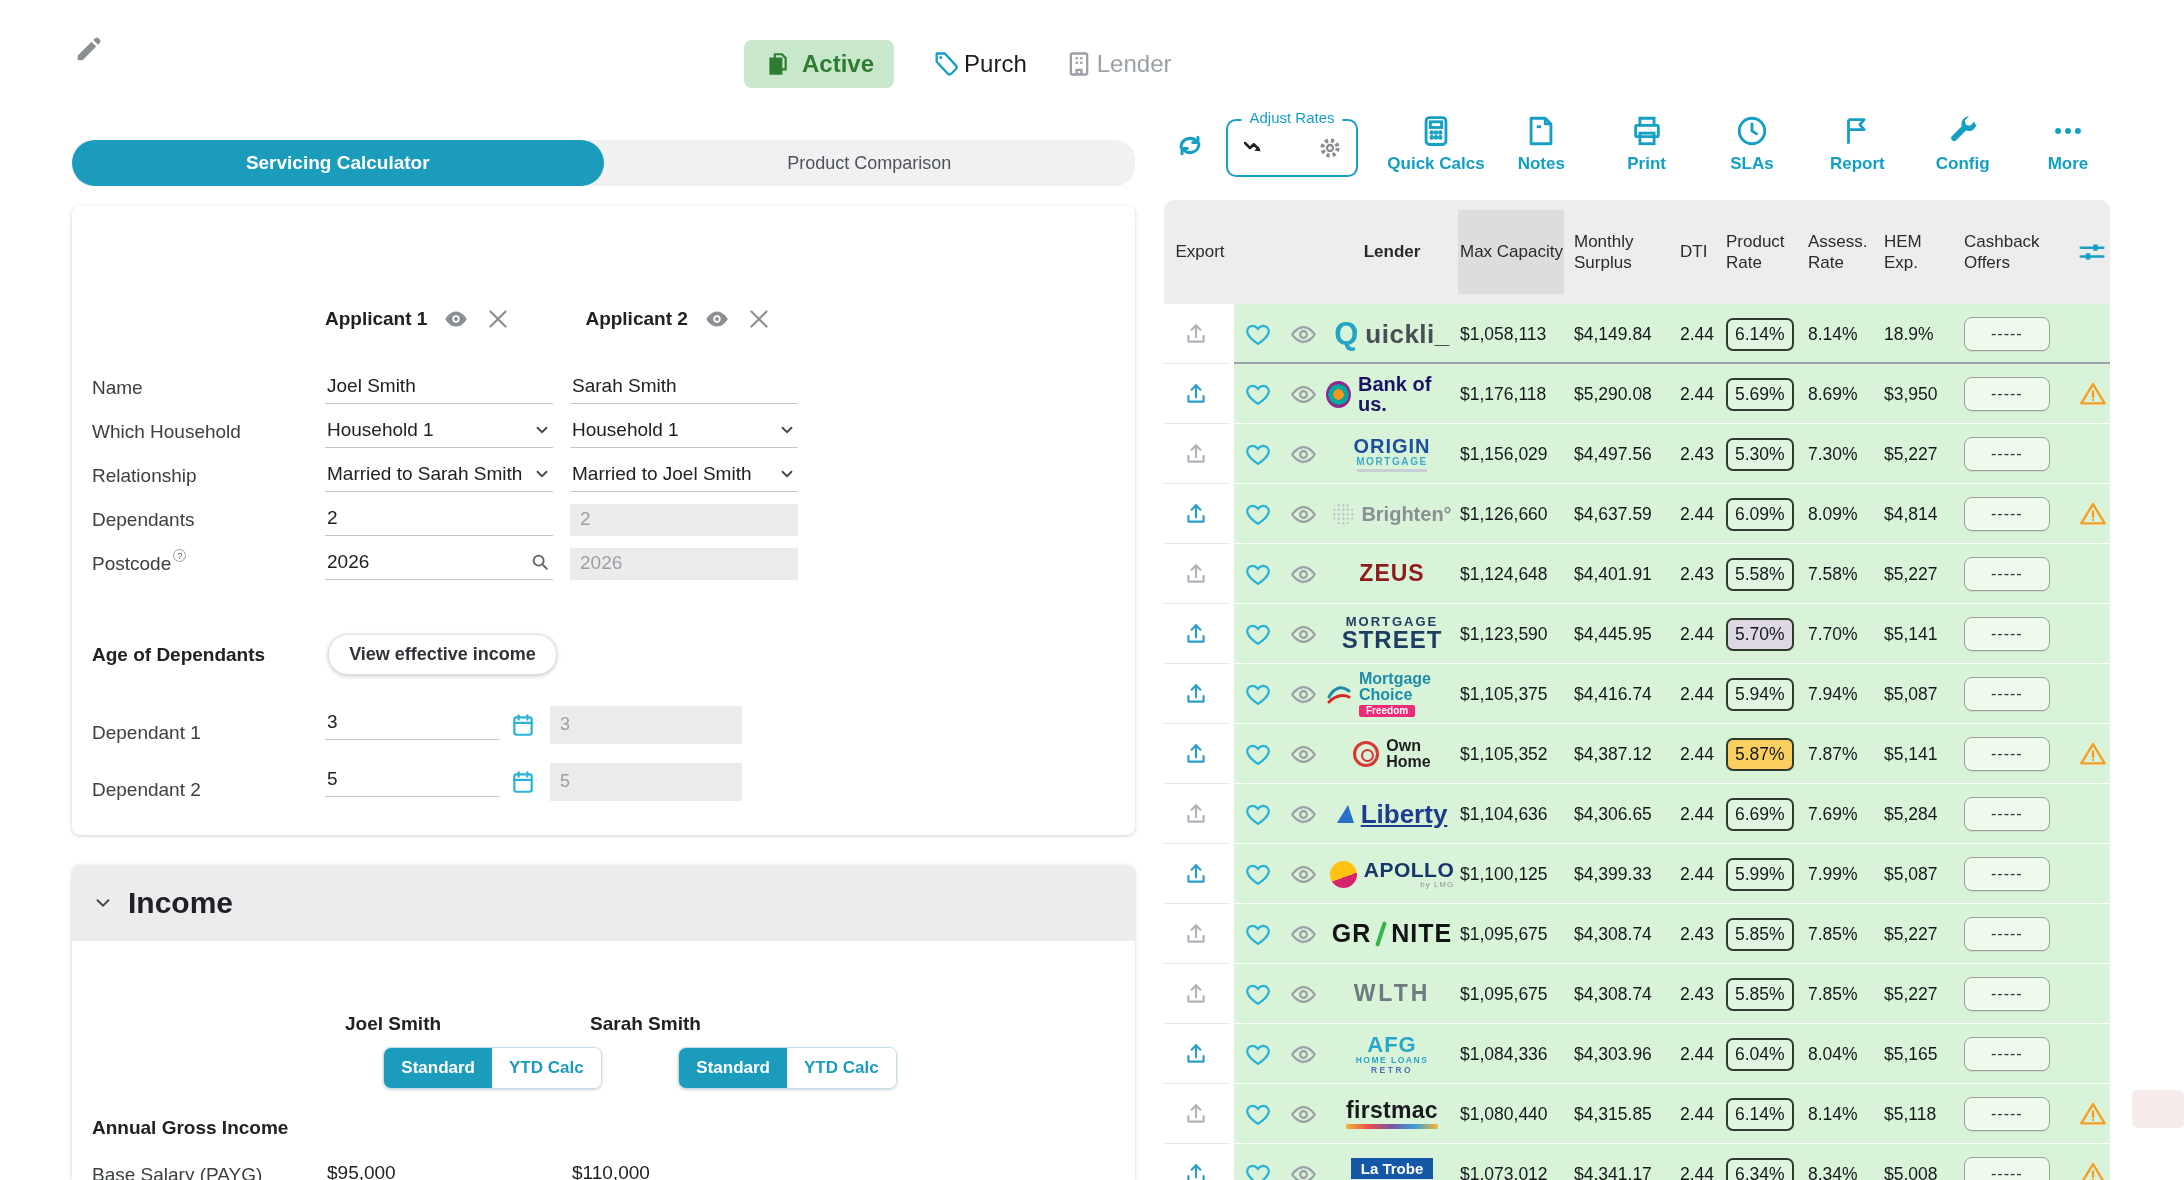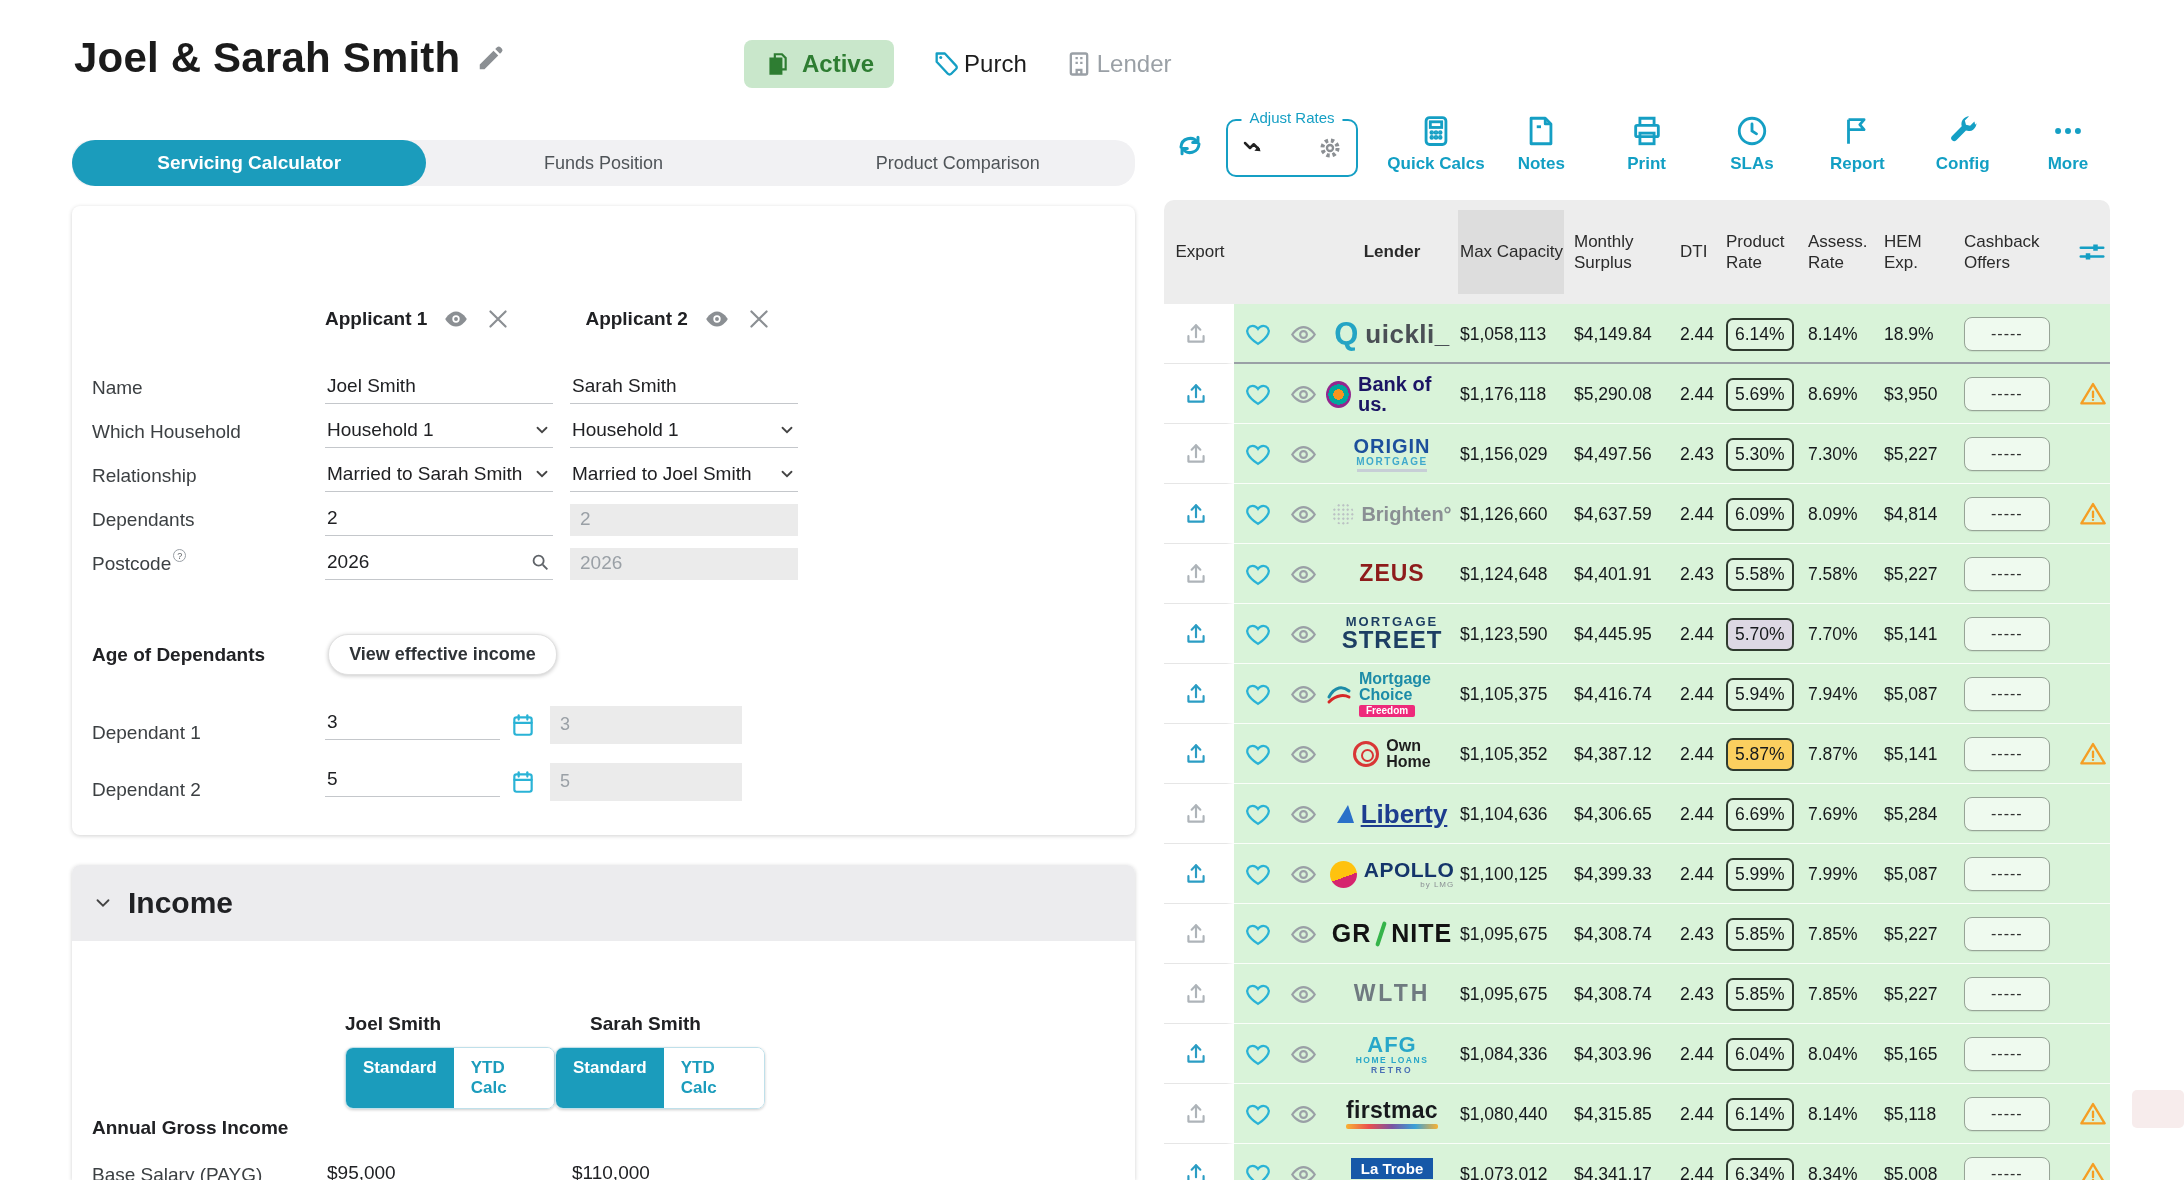--- a/index.html
+++ b/index.html
@@ -69,21 +69,21 @@
   .dep-row { display:flex; align-items:center; height:57px; }
   .dep-row .flabel { width:233px; font-size:19px; color:#3c4043;margin-top:16px; }
   .dep-val { width:175px; border-bottom:1px solid #c4c7cb; font-size:19px; padding:2px 2px 6px 2px; }
   .dep-cal { width:26px; height:26px; margin:0 14px 0 10px; cursor:pointer; }
   .dep-mirror { width:192px; height:38px; background:#ebebeb; color:#9aa0a6; font-size:18px; display:flex; align-items:center; padding-left:10px; }
 
   
   .inc-names { position:absolute; left:273px; top:148px; display:flex; }
   .inc-name { width:245px; font-size:19px; font-weight:700; color:#202124; }
   .segs { position:absolute; left:273px; top:182px; display:flex; }
-  .seg-wrap { width:210px; }
+  .seg-wrap { width:295px;text-align:center; }
   .seg { display:inline-flex; border:1px solid #bfe0ea; border-radius:8px; overflow:hidden; box-shadow:0 1px 3px rgba(0,0,0,.2); cursor:pointer; }
   .seg .opt { padding:10px 17px; font-size:17px; font-weight:700; }
   .seg .on { background:#1b9cbc; color:#fff; }
   .seg .off { background:#fff; color:#1b9cbc; }
   .inc-group { position:absolute; left:20px; top:252px; font-size:19px; font-weight:700; color:#202124; }
   .inc-rows { position:absolute; left:20px; top:288px; width:1010px; }
   .inc-row { display:flex; align-items:center; height:44px; }
   .inc-row .flabel { width:233px; font-size:19px; color:#3c4043; }
   .inc-val { width:192px; margin-right:53px; border-bottom:1px solid #c4c7cb; font-size:19px; padding:2px 2px 6px 2px; }
 
@@ -157,21 +157,20 @@
   .scroll-pink { position:absolute; left:2132px; top:1090px; width:52px; height:38px; background:#f7ecec; border-radius:5px; }
 
   svg { display:block; }
 </style>
 </head>
 <body>
 
 <div class="app">
 
   <div class="page-title-wrap">
-    <div class="page-title">Joel &amp; Sarah Smith</div>
     <svg class="pencil" viewBox="0 0 24 24">
         <path fill="#8b8f93" d="M3 17.2V21h3.8L17.8 10 14 6.2 3 17.2zM15.4 4.8l3.8 3.8 1.4-1.4a2 2 0 0 0 0-2.8l-1-1a2 2 0 0 0-2.8 0l-1.4 1.4z"></path>
       </svg>
   </div>
 
   <div class="badges">
     <div class="badge-active">
       <svg width="26" height="26" viewBox="0 0 24 24">
           <path fill="#2e7d32" d="M9 2h8l4 4v12h-4v4H5V6h4V2zm2 2v2h6v10h2V7l-3-3h-5z"></path>
           <path fill="#2e7d32" d="M7 8h8v12H7z"></path>
@@ -293,23 +292,20 @@
     <div class="tb-label">More</div>
   </div>
 </div>
   </div>
 
   <div class="tabbar" id="tabbar">
   <div class="tab active">
         <span>Servicing Calculator</span>
       </div>
 
-  <div class="tab">
-        <span>Funds Position</span>
-      </div>
 
   <div class="tab">
         <span>Product Comparison</span>
       </div>
 </div>
 
   <div class="card" id="applicants-card">
 
     <div class="app-cols-head">
       <div class="app-col-head">

